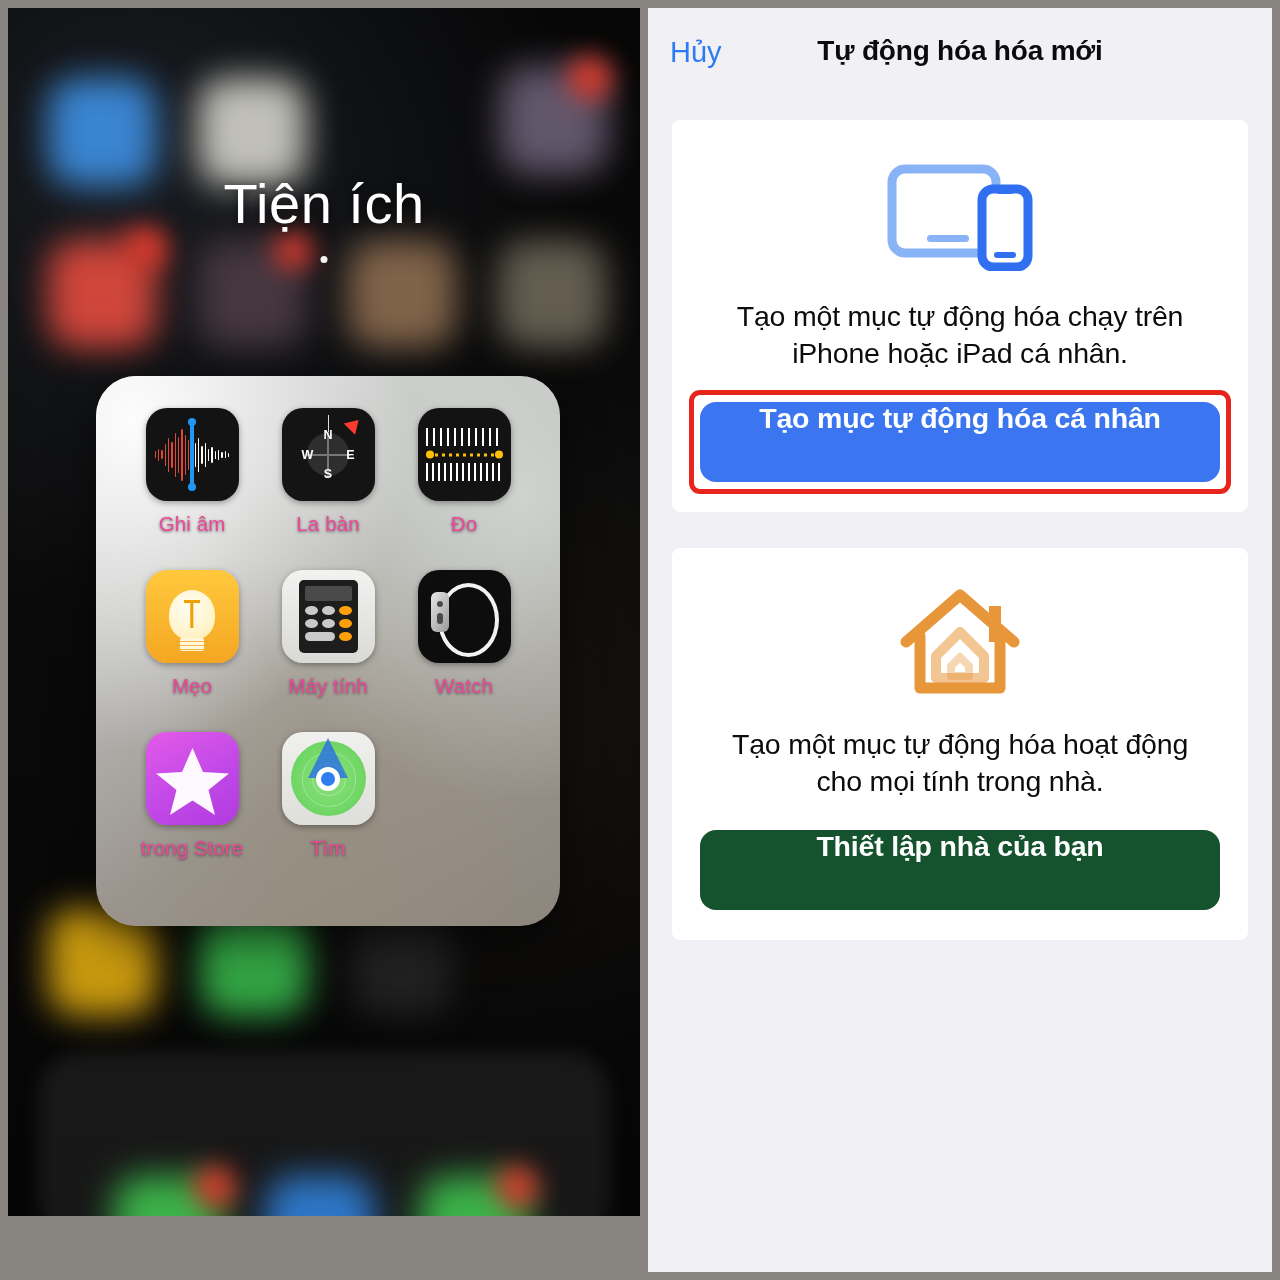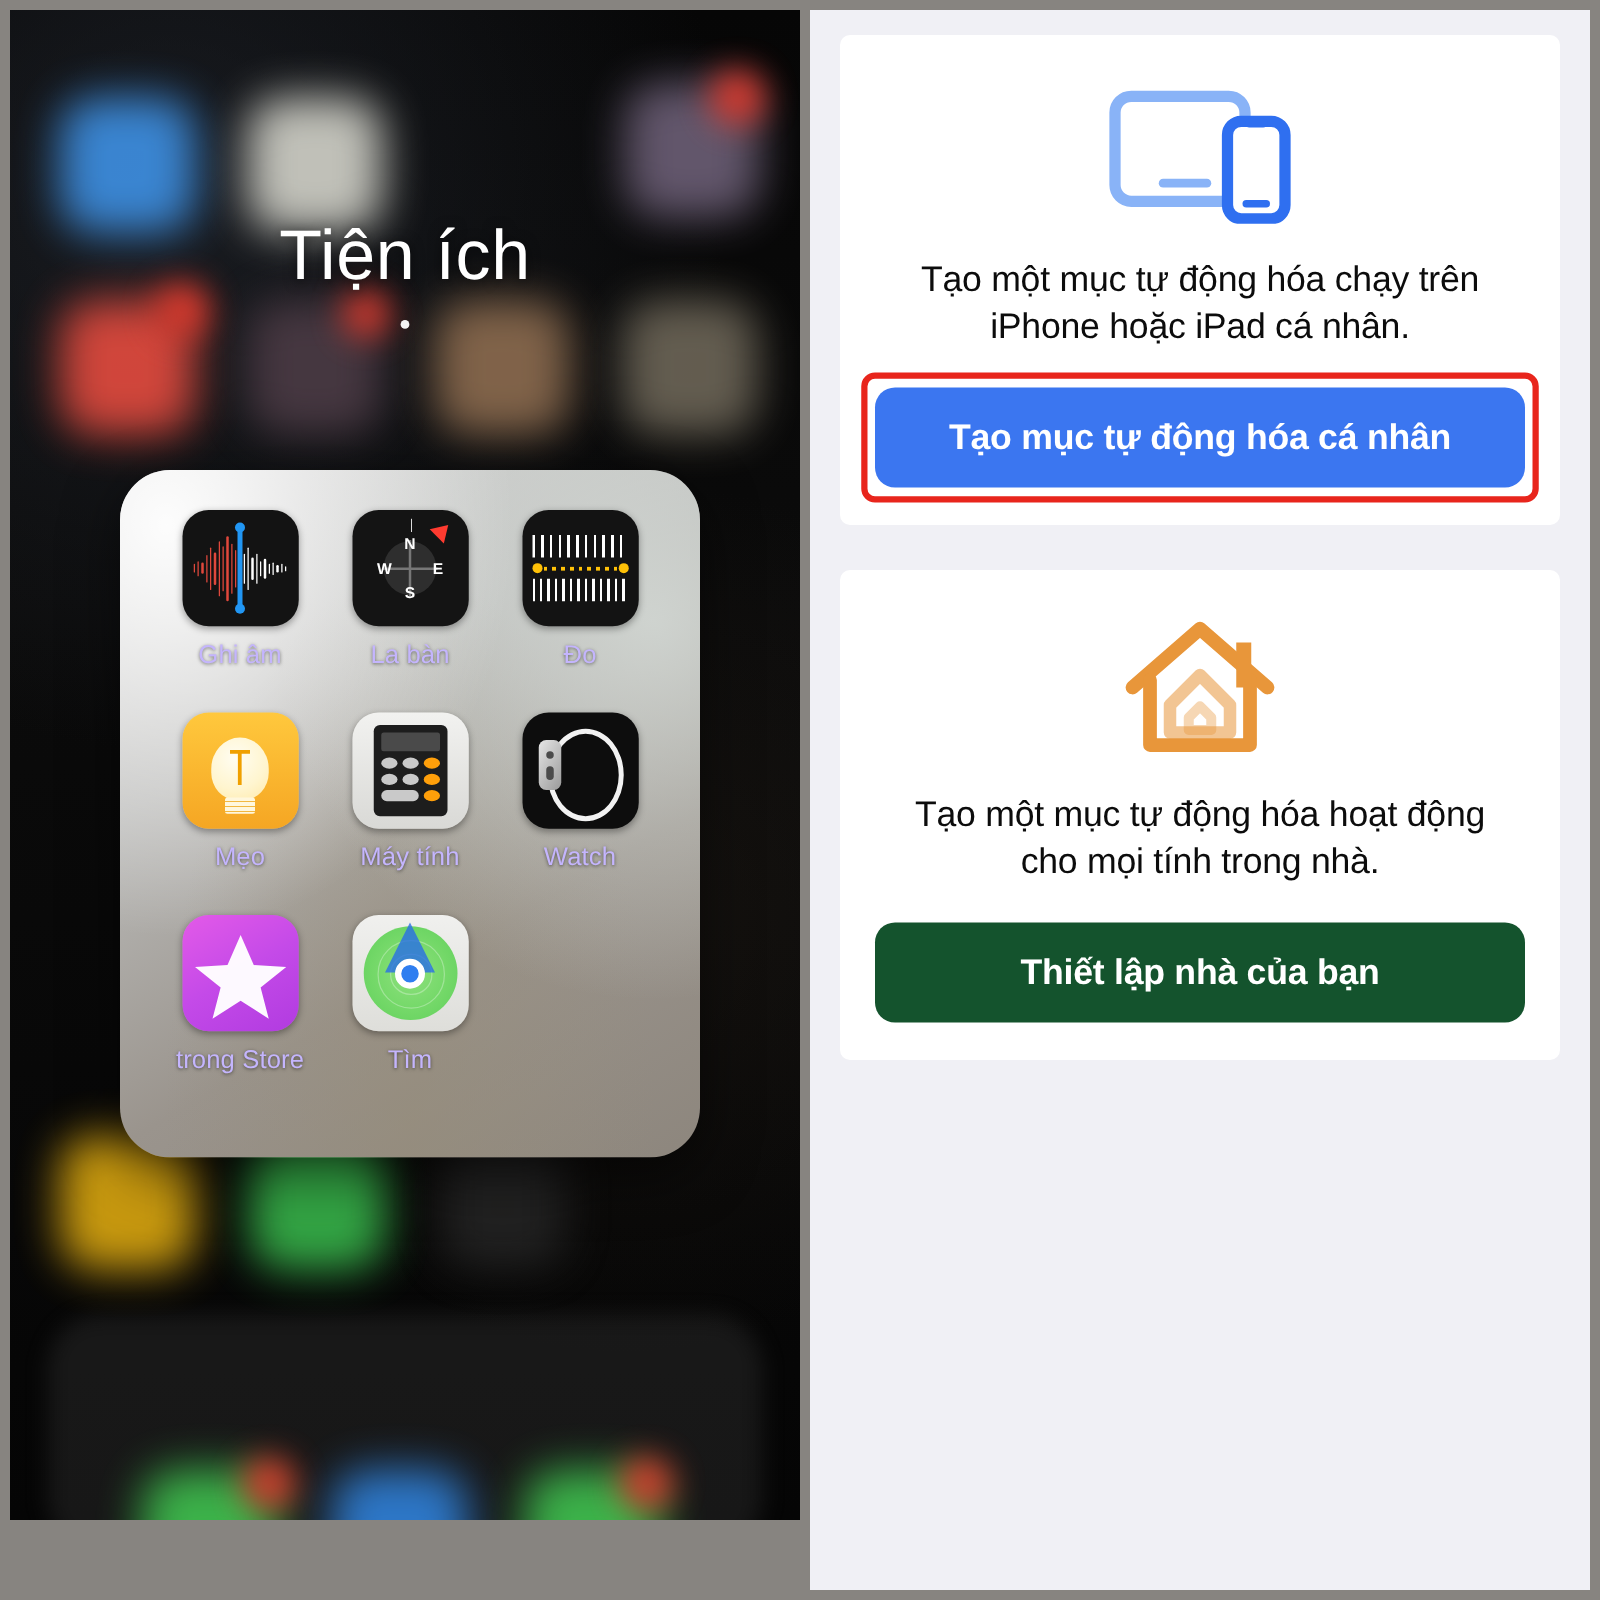--- a/index.html
+++ b/index.html
@@ -58,21 +58,21 @@
     position:absolute;inset:0;padding:32px 28px 0 28px;
     display:grid;grid-template-columns:repeat(3,1fr);
     grid-auto-rows:162px;box-sizing:border-box;
   }
   .app-cell{position:relative;display:flex;flex-direction:column;align-items:center;}
   .app-icon{
     width:93px;height:93px;border-radius:21px;position:relative;overflow:hidden;
     box-shadow:0 2px 6px rgba(0,0,0,.35);
   }
   .app-label{
-    margin-top:11px;color:#c4b5fd;font-size:20.5px;letter-spacing:.1px;
+    margin-top:11px;color:#ec4899;font-size:20.5px;letter-spacing:.1px;
     text-shadow:0 1px 3px rgba(0,0,0,.55);white-space:nowrap;
   }
   .hl-box{
     position:absolute;left:-13px;top:-14px;width:119px;height:155px;
     border:5px solid #ee2a1f;border-radius:7px;pointer-events:none;
   }
 
   
   .ic-voice{background:#131313;}
   .wave{position:absolute;left:9px;right:9px;top:50%;transform:translateY(-50%);height:56px;
@@ -171,21 +171,21 @@
     margin:20px 24px 0 24px;background:#fff;border-radius:8px;
     padding:36px 28px 30px 28px;box-sizing:border-box;
   }
   .card.second{margin-top:36px;}
   .card-art{height:118px;display:flex;align-items:center;justify-content:center;}
   .card-text{
     text-align:center;color:#0c0c0c;font-size:28.5px;line-height:1.30;
     letter-spacing:-.2px;margin:24px 6px 30px 6px;
   }
   .cta{
-    position:relative;display:flex;align-items:center;justify-content:center;
+    position:relative;display:flex;justify-content:center;
     height:80px;border-radius:16px;color:#fff;font-size:28.5px;font-weight:bold;
     letter-spacing:-.2px;cursor:pointer;user-select:none;
   }
   .cta.blue{background:#3b76f0;}
   .cta.orange{background:#14532d;}
   .cta-hl{
     position:absolute;left:-11px;top:-12px;right:-11px;bottom:-12px;
     border:5px solid #e8251c;border-radius:11px;pointer-events:none;
   }
 </style>
@@ -340,20 +340,24 @@
           <div class="app-label">Tìm</div>
         </div>
 
 
       </div>
     </div>
   </div>
 
   <div class="right-panel">
 
+    <div class="nav-bar">
+      <div class="nav-cancel">Hủy</div>
+      <div class="nav-title">Tự động hóa hóa mới</div>
+    </div>
 
     <div class="card">
       <div class="card-art">
         <svg width="152" height="112" viewBox="0 0 152 112">
           <rect x="8" y="10" width="104" height="84" rx="13" ry="13" fill="none" stroke="#89b3f7" stroke-width="9"></rect>
           <rect x="43" y="76" width="42" height="7" rx="3.5" fill="#89b3f7"></rect>
           <rect x="98" y="30" width="46" height="78" rx="11" ry="11" fill="#ffffff" stroke="#2f6ff0" stroke-width="9"></rect>
           <rect x="112" y="28" width="18" height="7" rx="3.5" fill="#2f6ff0"></rect>
           <rect x="110" y="93" width="22" height="6" rx="3" fill="#2f6ff0"></rect>
         </svg>

